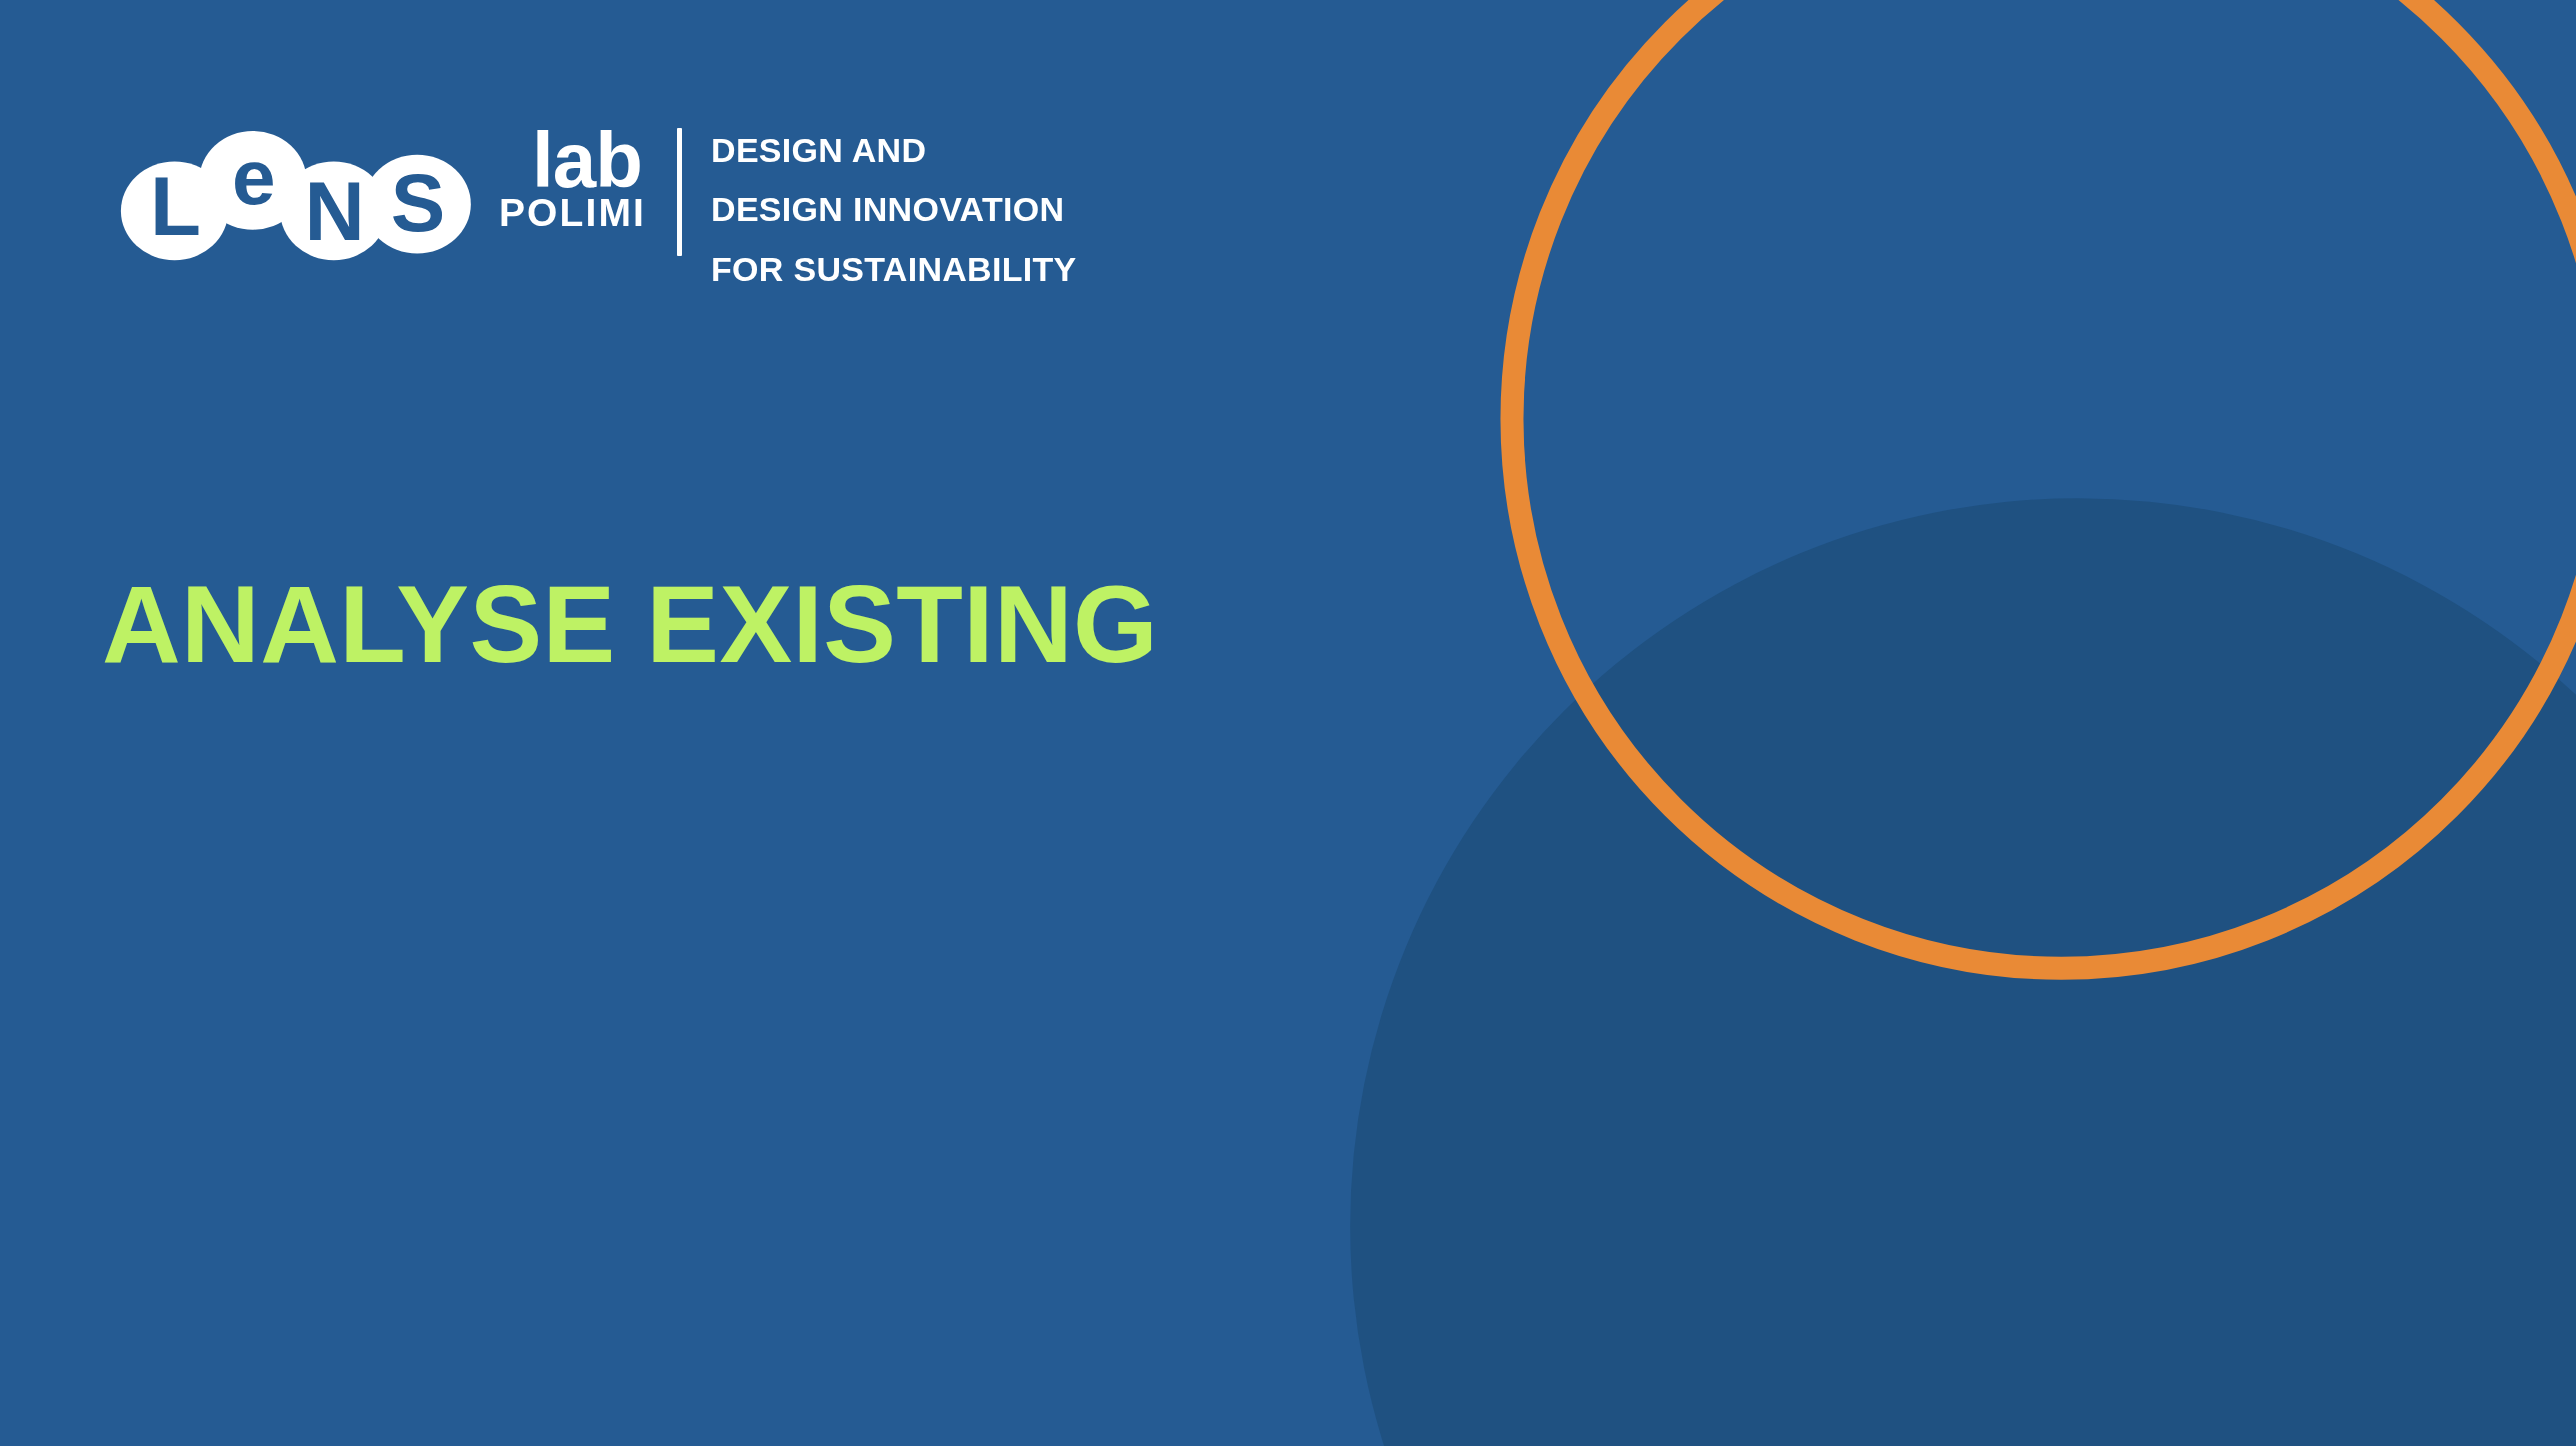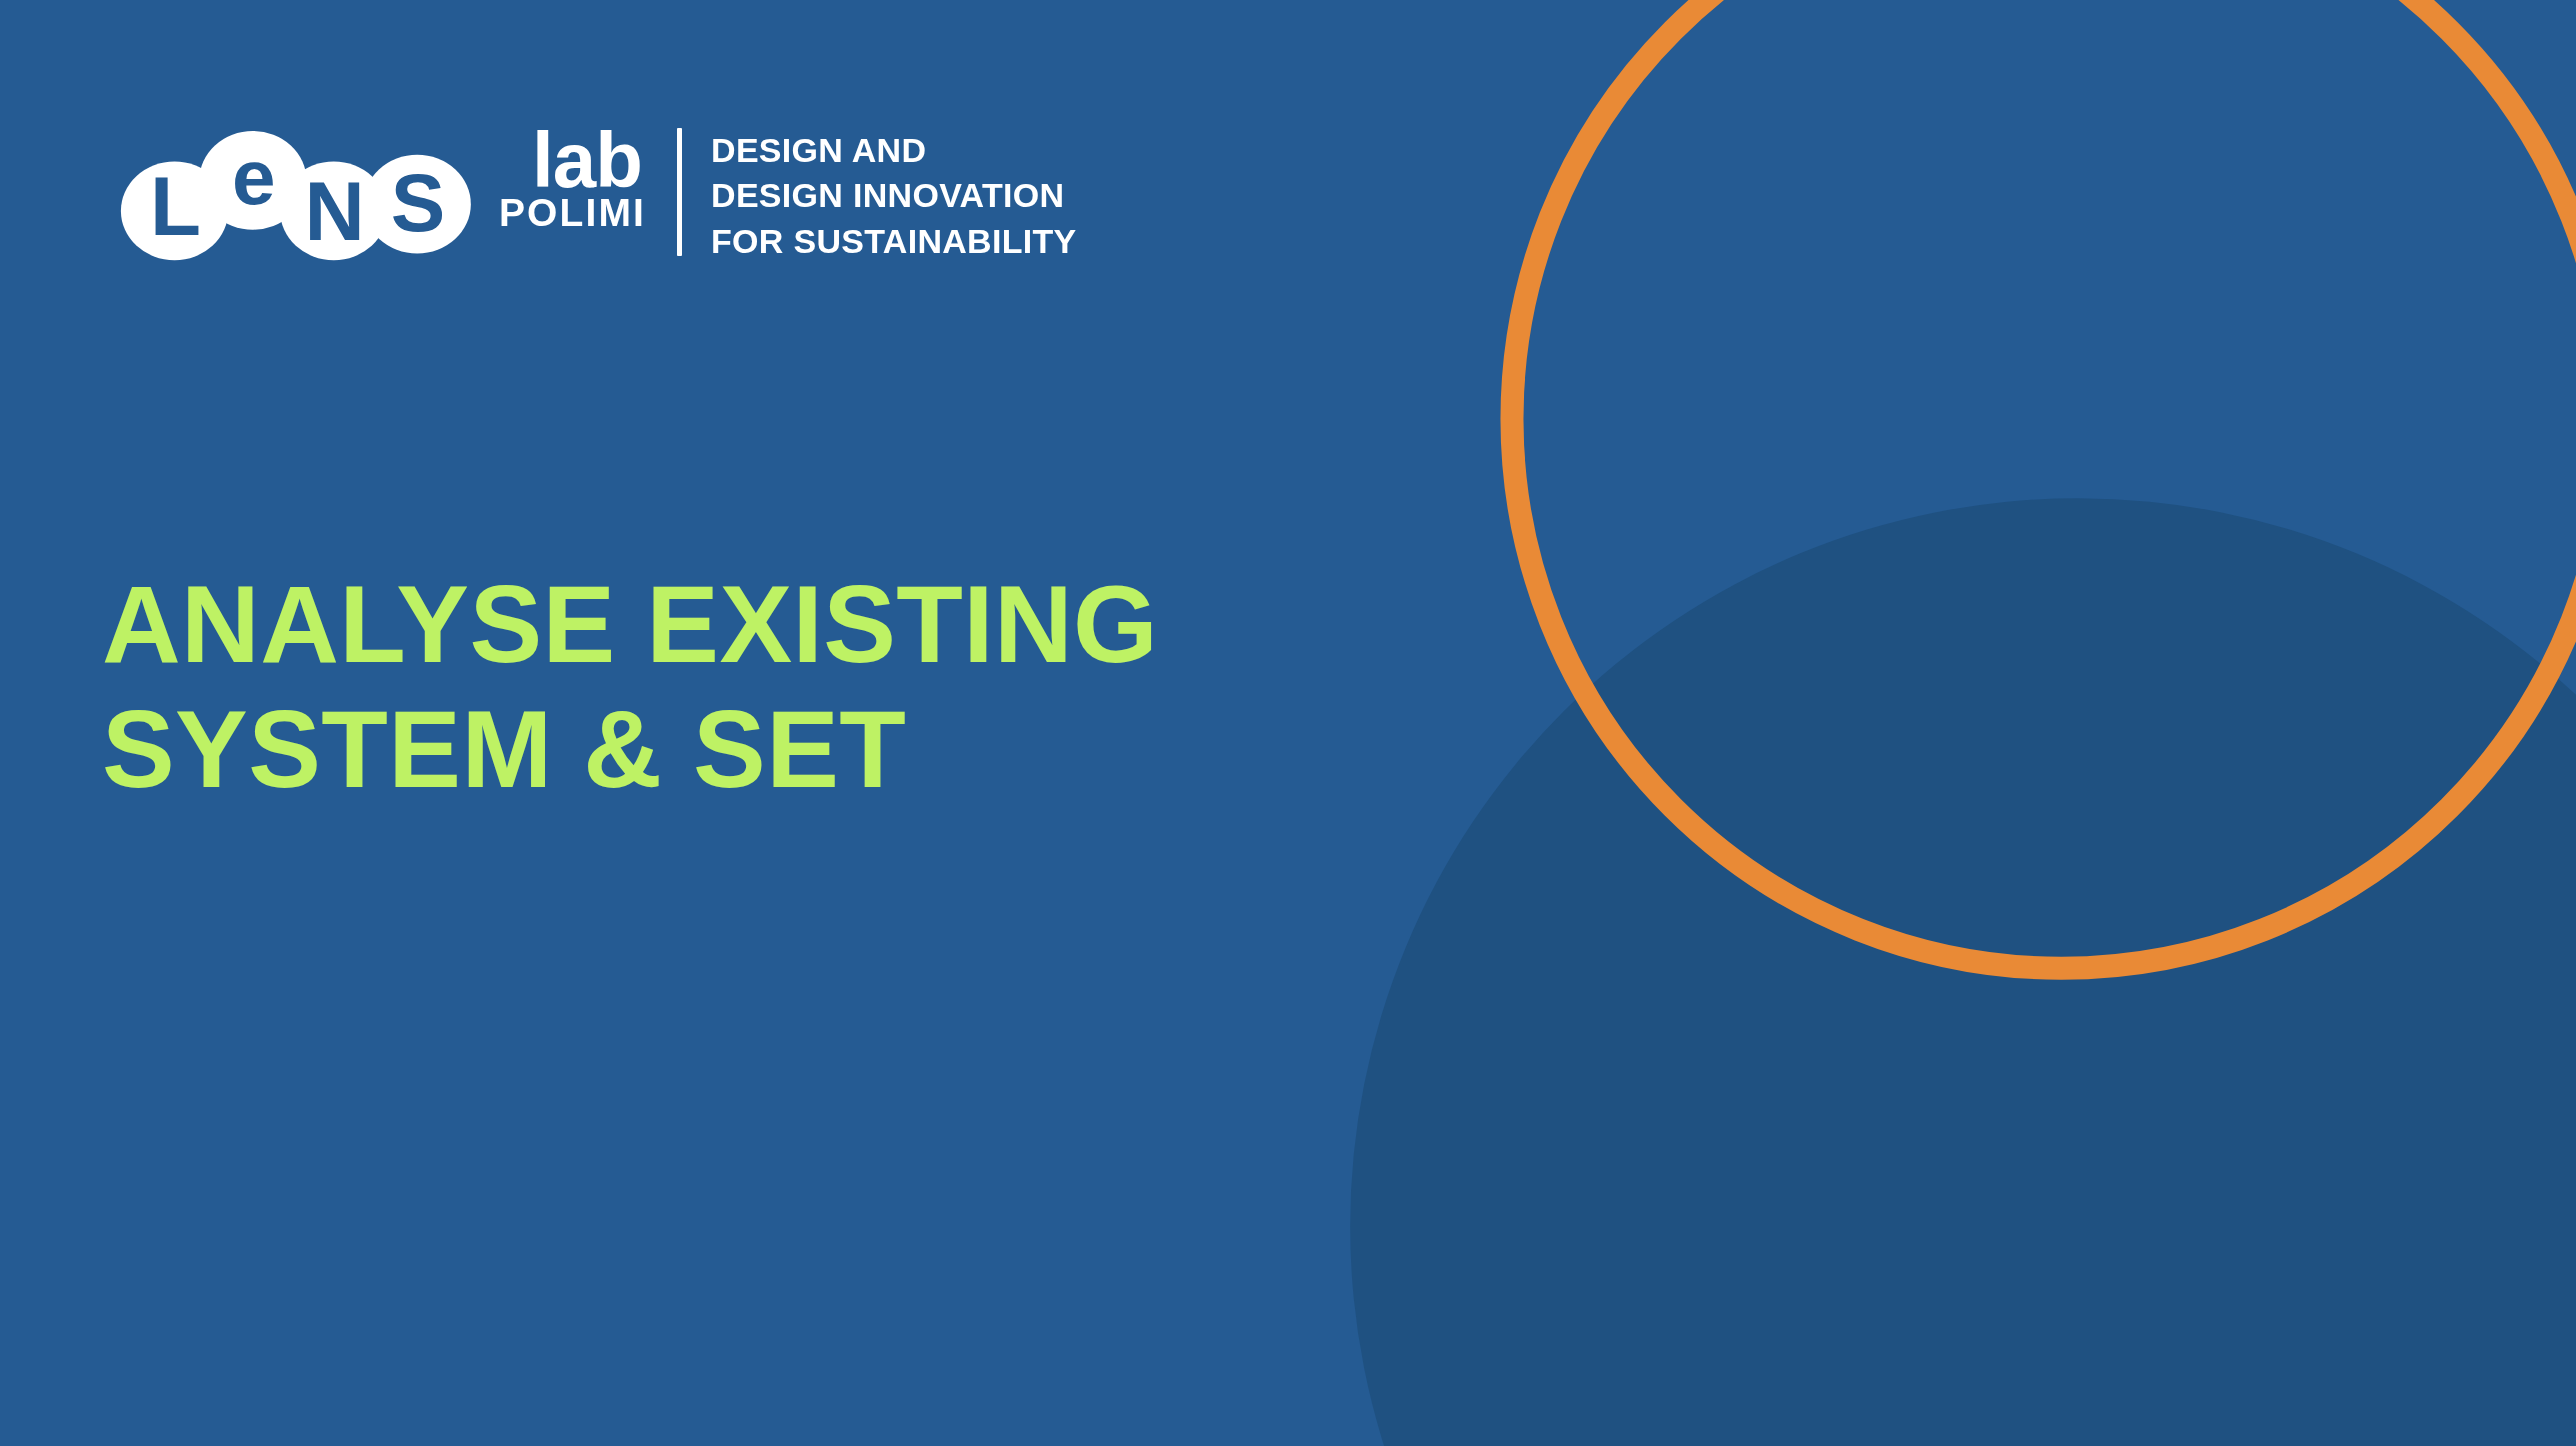--- a/index.html
+++ b/index.html
@@ -65,21 +65,21 @@
     margin-left:31px;
     margin-top:8.5px;
     border-radius:0.9px;
   }
 
   #tagline-block {
     margin-left:29px;
     padding-top:12px;
     display:flex;
     flex-direction:column;
-    gap:6px;
+    gap:20px;
   }
   .tagline-line {
     color:#ffffff;
     font-size:34px;
     font-weight:bold;
     letter-spacing:0.3px;
     line-height:1.16;
     white-space:nowrap;
   }
 
@@ -135,17 +135,16 @@
 
     <div id="tagline-block">
       <div class="tagline-line">DESIGN AND</div>
       <div class="tagline-line">DESIGN INNOVATION</div>
       <div class="tagline-line">FOR SUSTAINABILITY</div>
     </div>
   </div>
 
   <div id="slide-title">
     <div class="title-line">ANALYSE EXISTING</div>
-    <div class="title-line">SYSTEM &amp; SET</div>
   </div>
 
 </div>
 
 
 </body></html>

